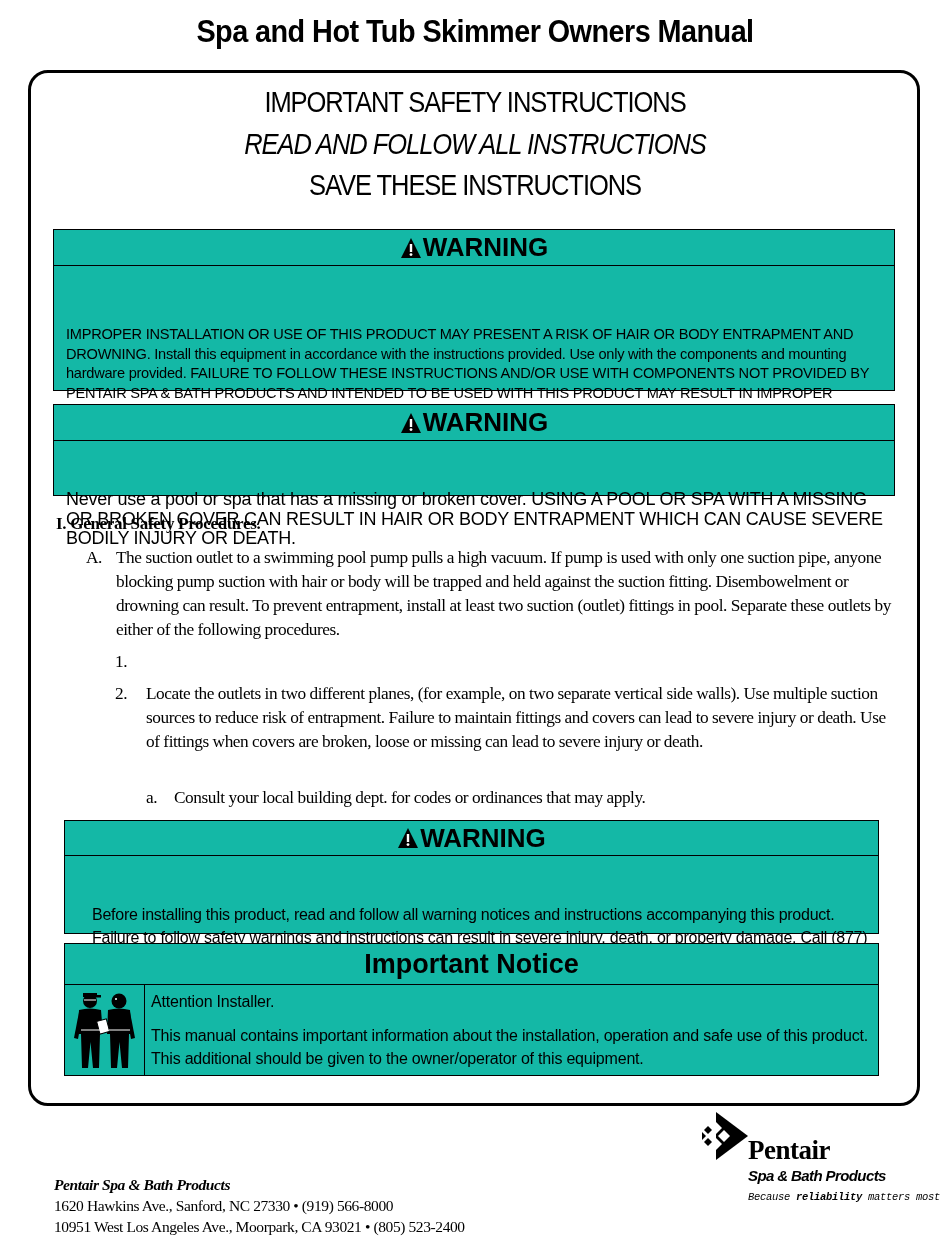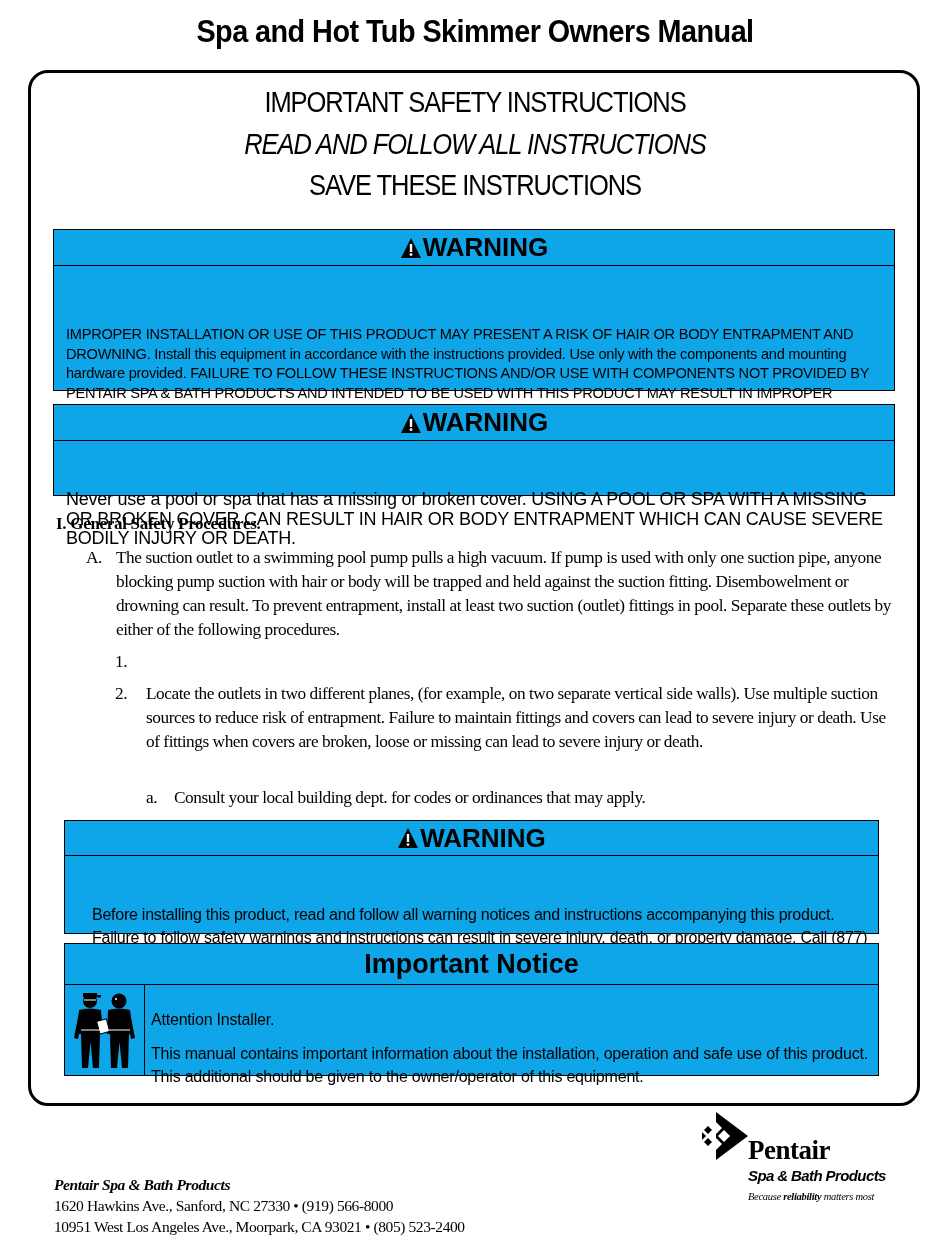--- a/index.html
+++ b/index.html
@@ -19,21 +19,21 @@
   .safety-head {
     position: absolute; left: 0; width: 950px; text-align: center;
     font-family: "Liberation Sans", sans-serif; font-size: 29px;
     letter-spacing: -1.2px; transform: scaleX(0.88); transform-origin: center;
   }
   .safety-head.l1 { top: 86px; }
   .safety-head.l2 { top: 128px; font-style: italic; }
   .safety-head.l3 { top: 169px; }
 
   .warn-box {
-    position: absolute; border: 1.5px solid #000; background: #0ea5e9;
+    position: absolute; border: 1.5px solid #000; background: #14b8a6;
   }
   .warn-head {
     border-bottom: 1.5px solid #000; text-align: center;
     font-family: "Liberation Sans", sans-serif; font-weight: bold; font-size: 26px;
     display: flex; align-items: center; justify-content: center;
   }
   .warn-head .tri { width: 22px; height: 22px; margin-right: 1px; display: inline-block; }
   .warn-body {
     font-family: "Liberation Sans", sans-serif; font-size: 14.6px; line-height: 19.5px;
     letter-spacing: -0.25px;
@@ -71,21 +71,21 @@
   #w3 { left: 64px; top: 820px; width: 813px; height: 112px; }
   #w3 .warn-head { height: 34px; }
   #w3 .warn-body { position: absolute; left: 27px; top: 41px; width: 780px; font-size: 16px; line-height: 23px; }
 
   #notice { left: 64px; top: 943px; width: 813px; height: 131px; }
   #notice .warn-head { height: 40px; font-size: 27px; }
   .notice-icon-cell {
     position: absolute; left: 0; top: 41px; width: 79px; height: 90px;
     border-right: 1.5px solid #000; display: flex; align-items: center; justify-content: center;
   }
-  .notice-text { position: absolute; left: 86px; top: 64px; width: 720px;
+  .notice-text { position: absolute; left: 86px; top: 46px; width: 720px;
     font-family: "Liberation Sans", sans-serif; font-size: 16px; line-height: 23px; letter-spacing: -0.2px; }
   .notice-text p { margin: 0; }
   .notice-text p + p { margin-top: 11px; }
 
   .company {
     position: absolute; left: 54px; top: 1138px;
     font-family: "Liberation Serif", serif; font-size: 15.5px; line-height: 21px;
     letter-spacing: -0.4px;
     margin-top: 36px;
   }
@@ -95,21 +95,21 @@
   .logo-word {
     position: absolute; left: 48px; top: 23px;
     font-family: "Liberation Serif", serif; font-weight: bold; font-size: 27px; letter-spacing: -0.5px;
   }
   .logo-sub {
     position: absolute; left: 48px; top: 55px;
     font-family: "Liberation Sans", sans-serif; font-weight: bold; font-style: italic; font-size: 15px; letter-spacing: -0.6px;
   }
   .logo-tag {
     position: absolute; left: 48px; top: 79px;
-    font-family: Liberation Serif, serif; font-style: italic; font-size: 10.5px; letter-spacing: -0.3px;
+    font-family: Liberation Mono, monospace; font-style: italic; font-size: 10.5px; letter-spacing: -0.3px;
     white-space: nowrap;
   }
   .logo-tag b { font-weight: bold; }
 
   .footer-item { position: absolute; top: 1246px; font-family: Liberation Serif, serif; font-size: 13px; }
   #rev { left: 28px; }
   #pagenum { left: 468px; }
   #pn { left: 817px; }
 </style>
 </head>

